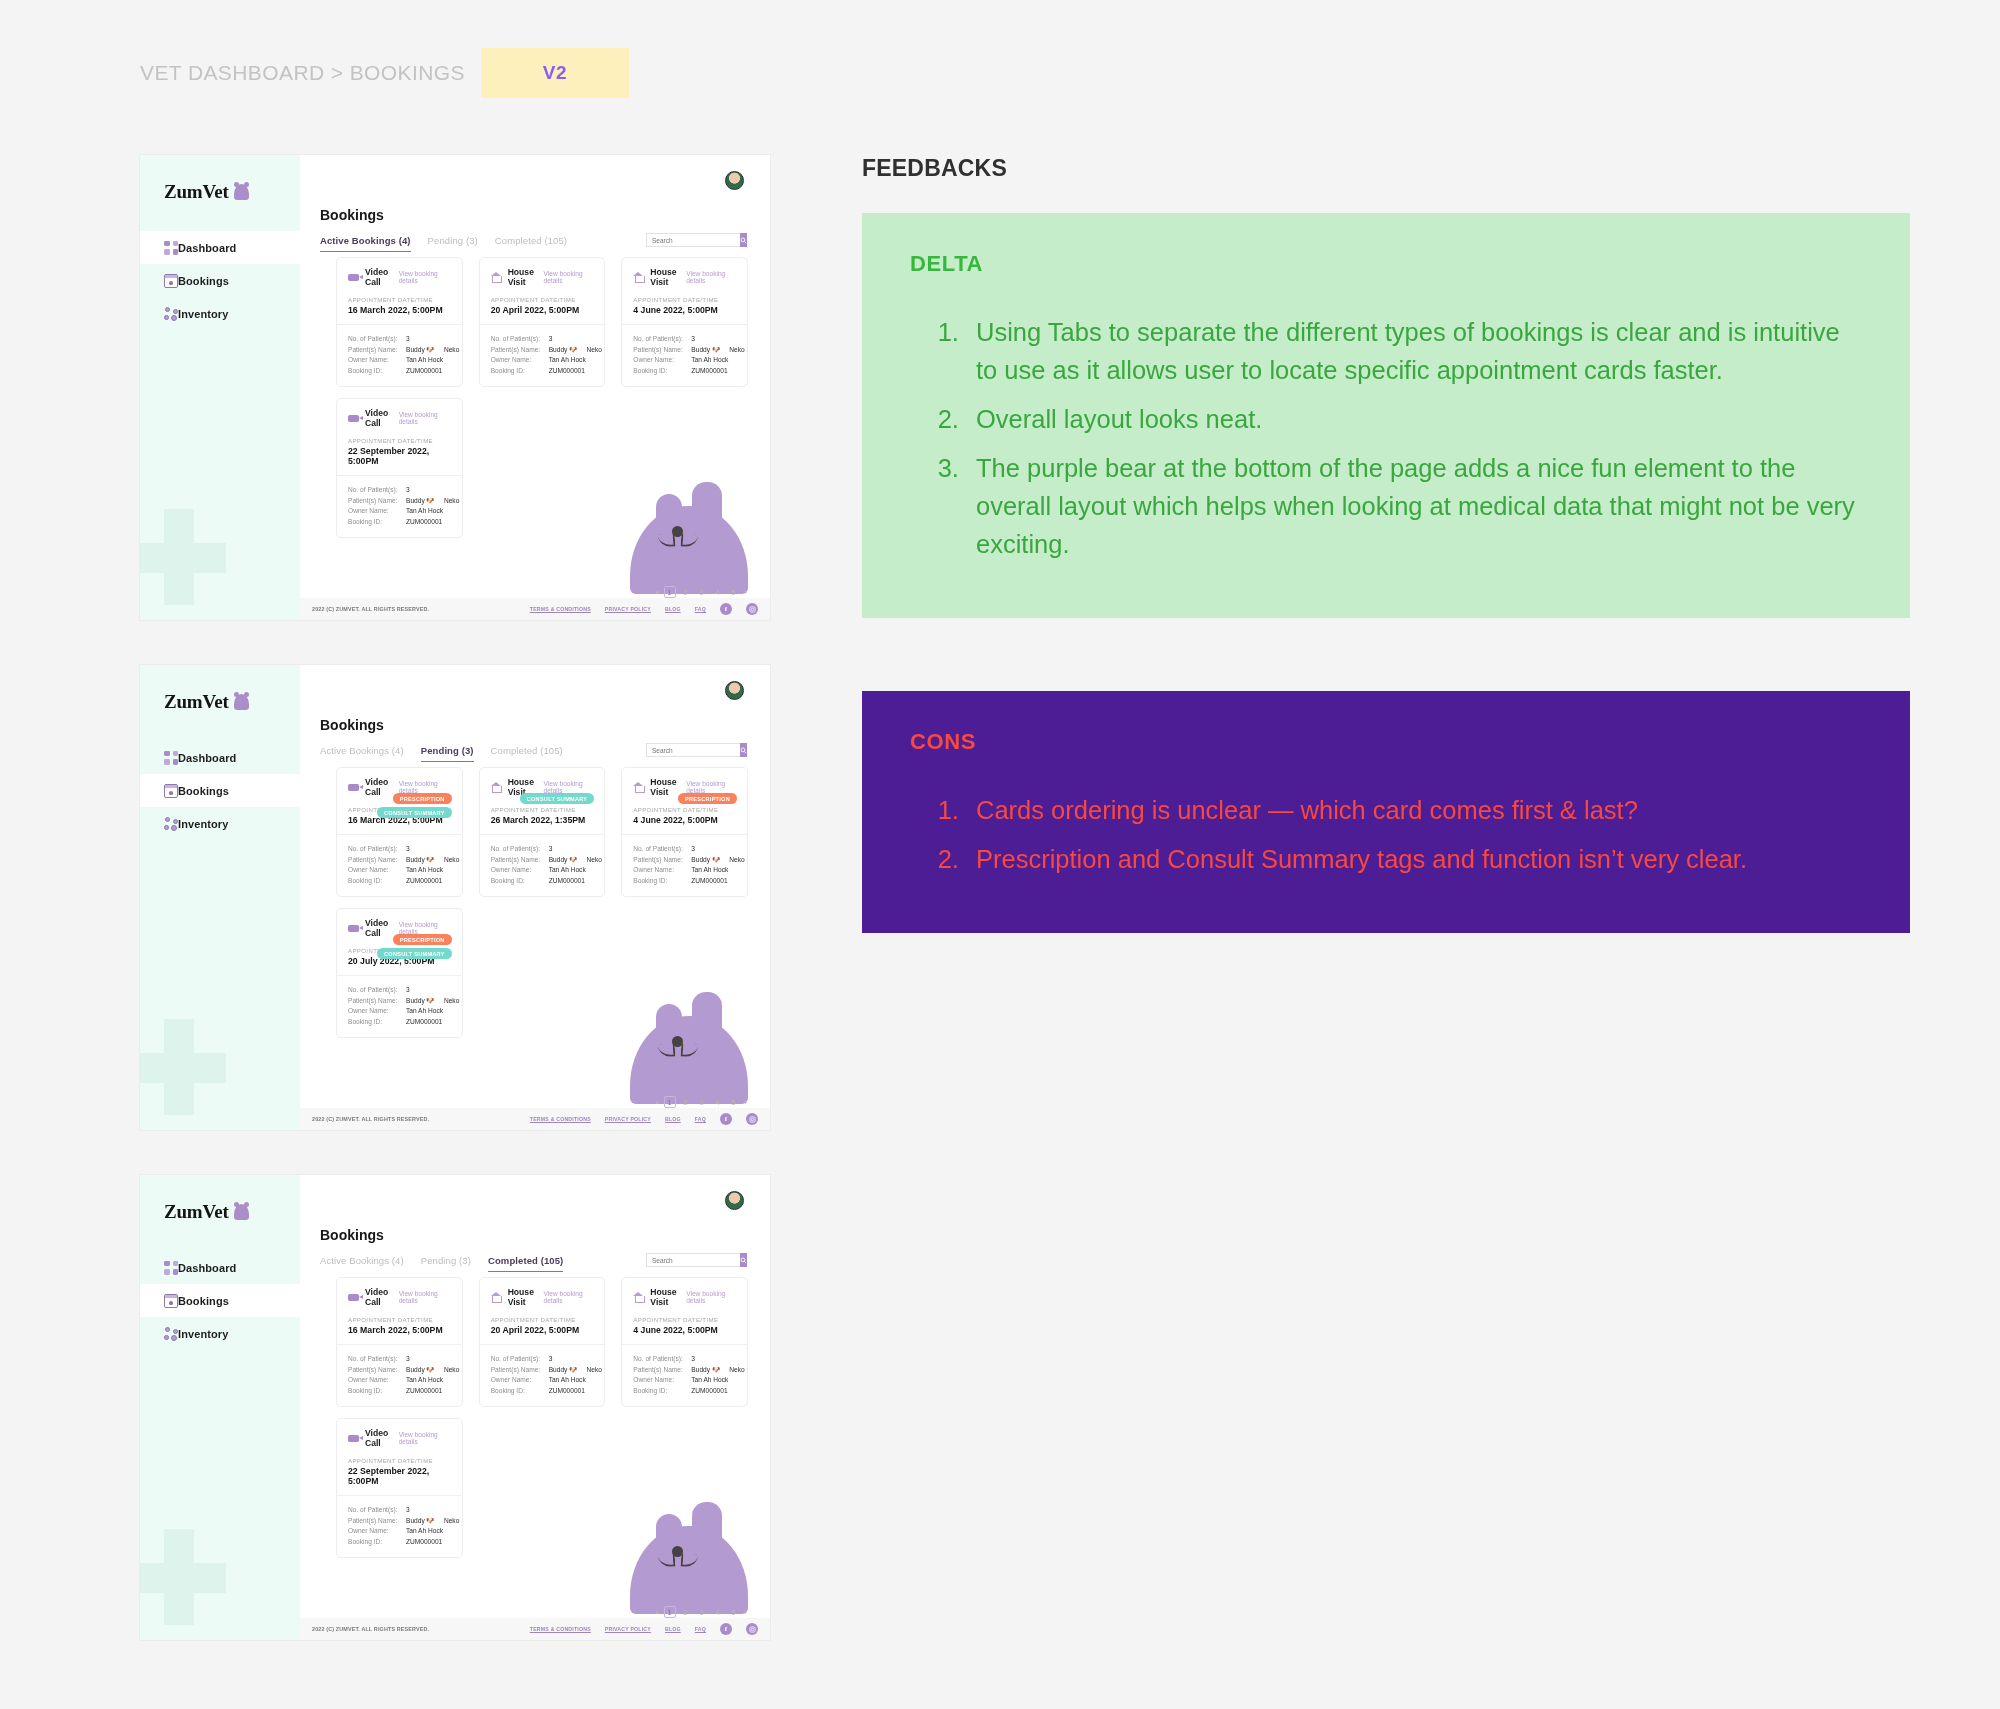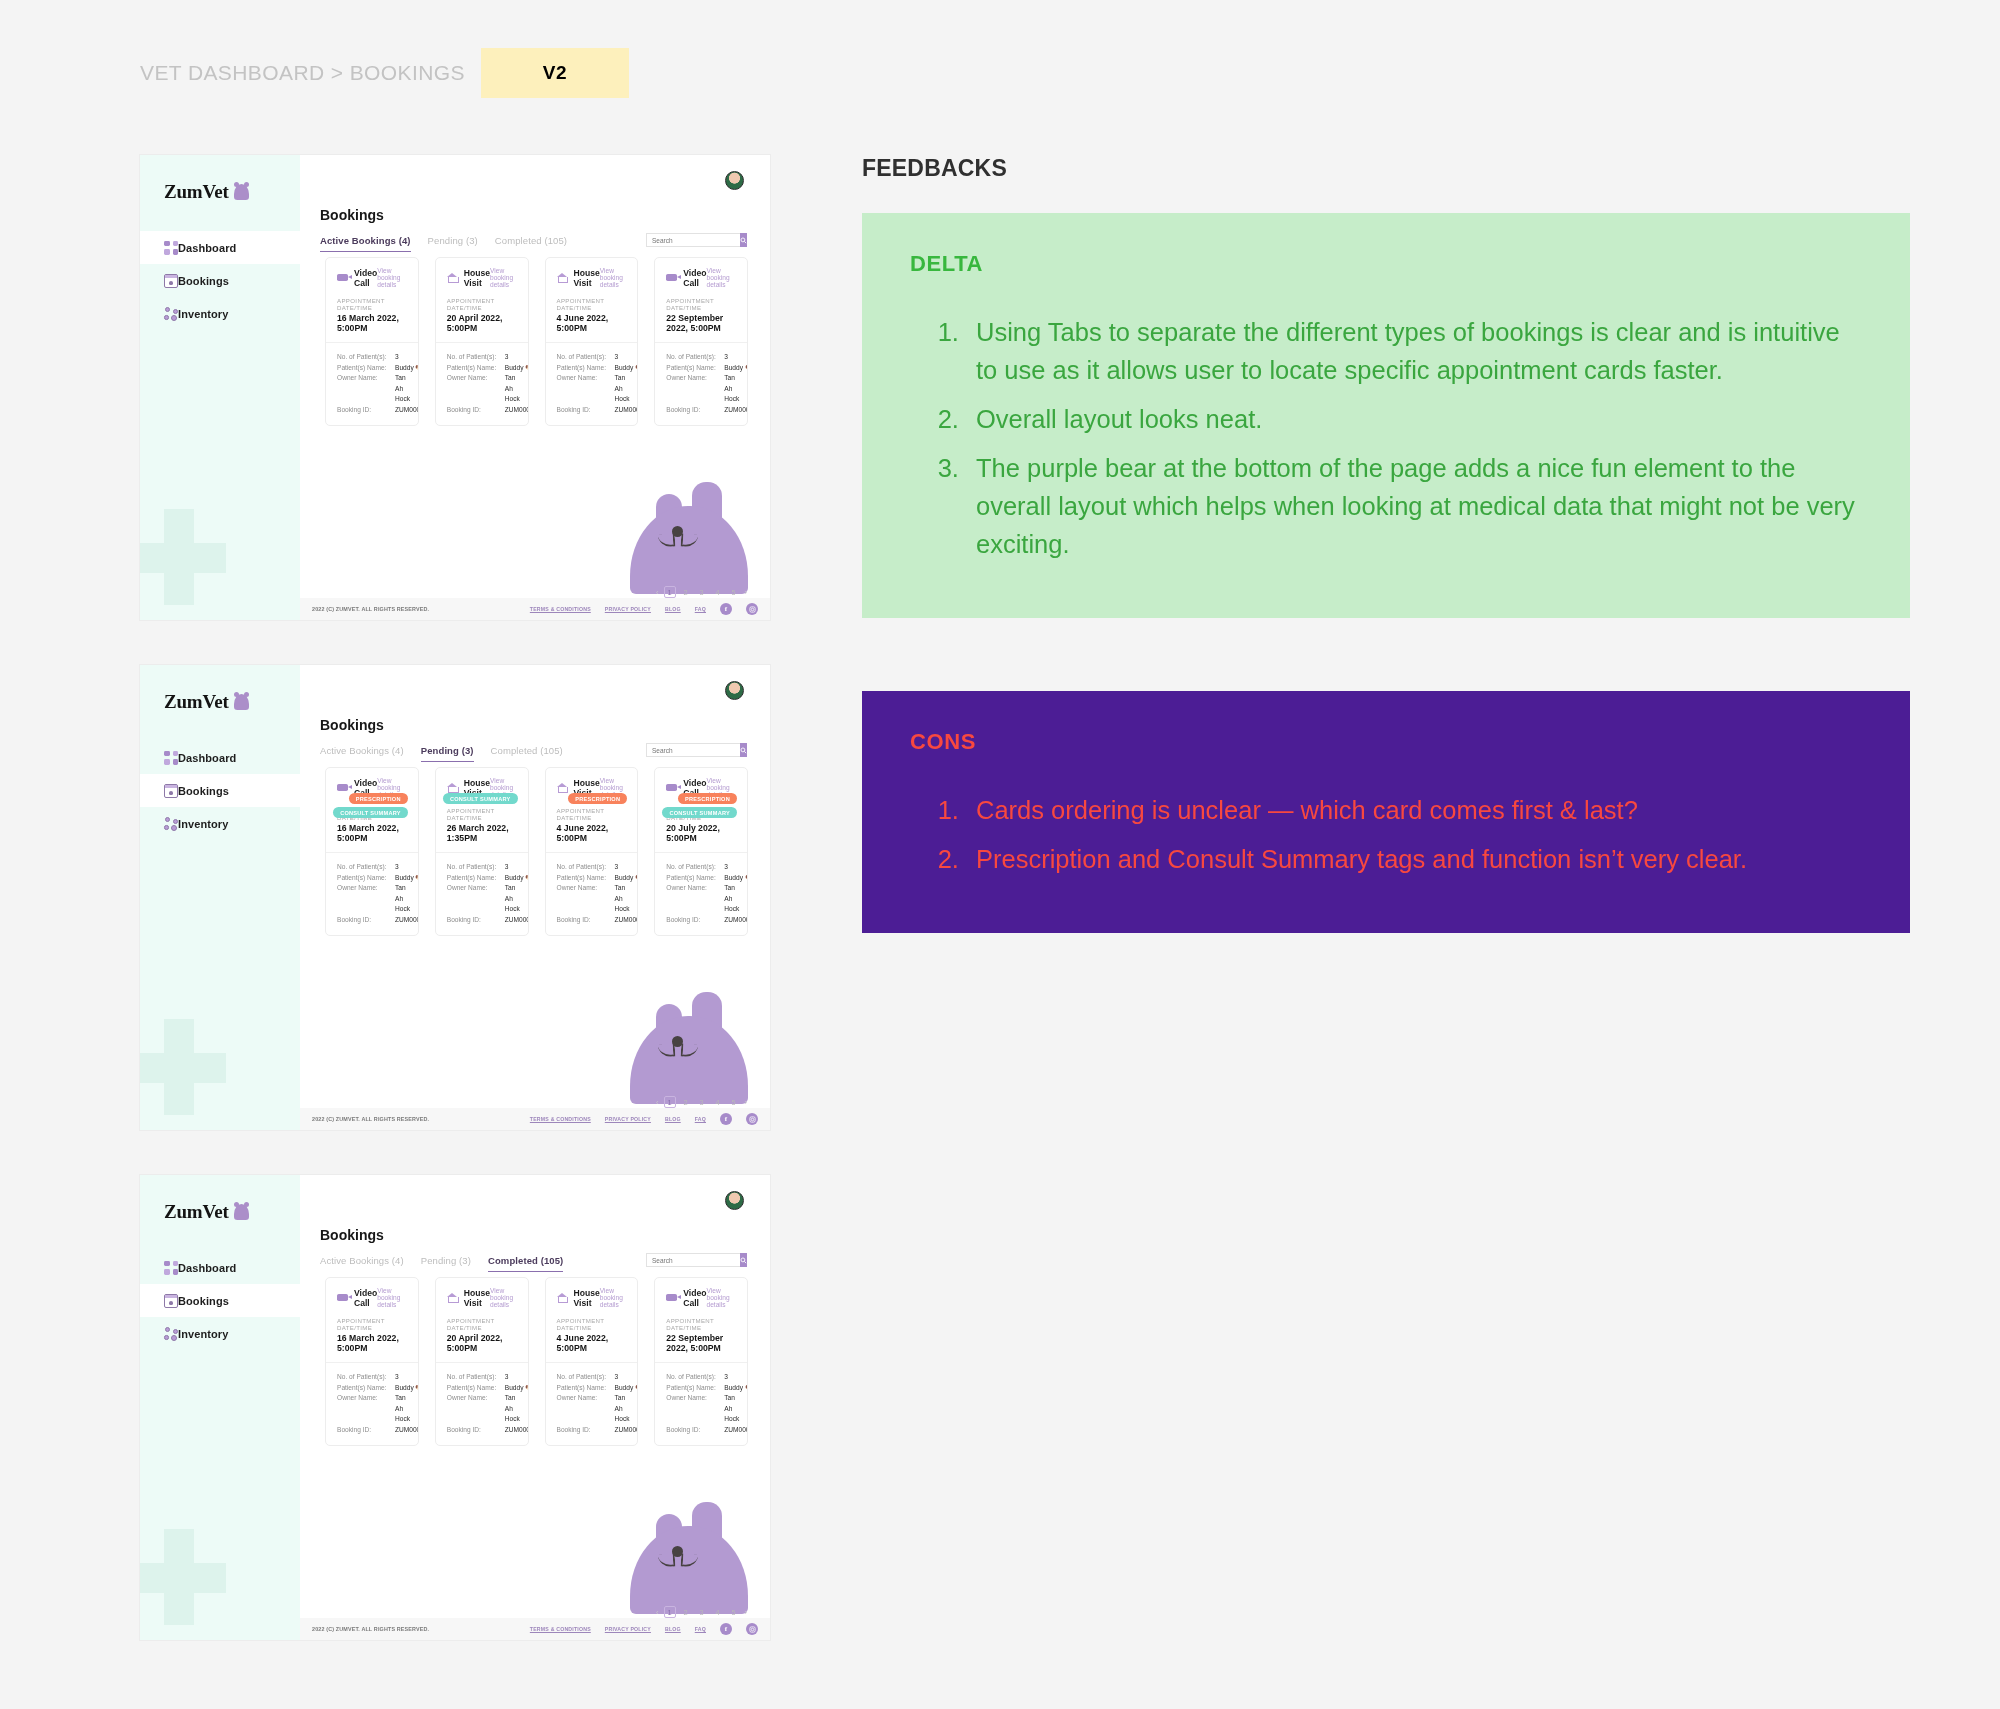--- a/index.html
+++ b/index.html
@@ -15,21 +15,21 @@
   .page-head {
     position: absolute; left: 140px; top: 48px;
     display: flex; align-items: center; gap: 16px;
   }
   .page-head .crumb {
     font-size: 21px; letter-spacing: 0.4px;
     color: #c3c3c3; font-weight: 400;
     font-family: "Liberation Sans", sans-serif;
   }
   .version-chip {
-    background: #fdf0bc; color: #000000;
+    background: #fdf0bc; color: #8b5cf6;
     font-size: 19px; font-weight: 700;
     padding: 14px 0; width: 148px; text-align: center;
     letter-spacing: 0.5px;
   }
 
   
   .mockups { position: absolute; left: 140px; top: 155px; }
   .mock {
     width: 630px; height: 465px;
     background: #ffffff; position: relative;
@@ -152,22 +152,22 @@
     background: #fff;
   }
   .search .sbtn {
     width: 16px; background: #a78bca; display:flex;
     align-items:center; justify-content:center;
   }
   .search .sbtn svg { width: 7px; height: 7px; }
 
   
   .cards {
-    position: absolute; left: 25px; right: 22px; top: 102px;
-    display: grid; grid-template-columns: 1fr 1fr 1fr 1fr; gap: 11px 16px;
+    position: absolute; left: 36px; right: 22px; top: 102px;
+    display: grid; grid-template-columns: 1fr 1fr 1fr; gap: 11px 16px;
   }
   .card {
     background: #fff; border: 1px solid #ededed; border-radius: 5px;
     position: relative; overflow: hidden;
   }
   .card-top { padding: 9px 11px 9px; position: relative; }
   .card-hd { display:flex; align-items:center; justify-content:space-between; }
   .card-type { display:flex; align-items:center; gap: 6px; }
   .card-type .tname { font-size: 8.6px; font-weight: 700; color: #1b1b1b; }
   .vcam {

